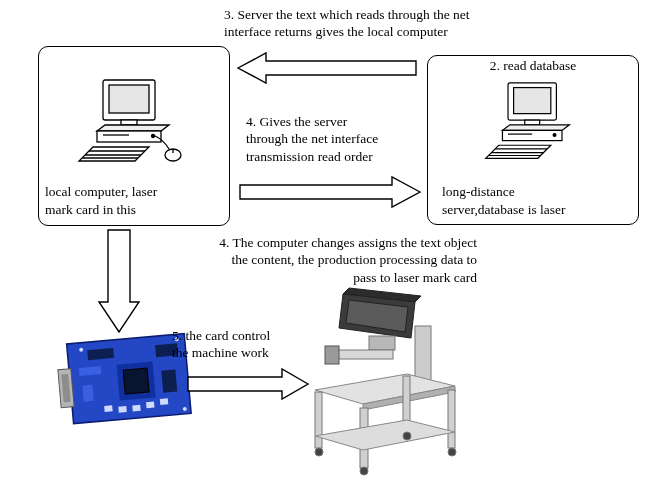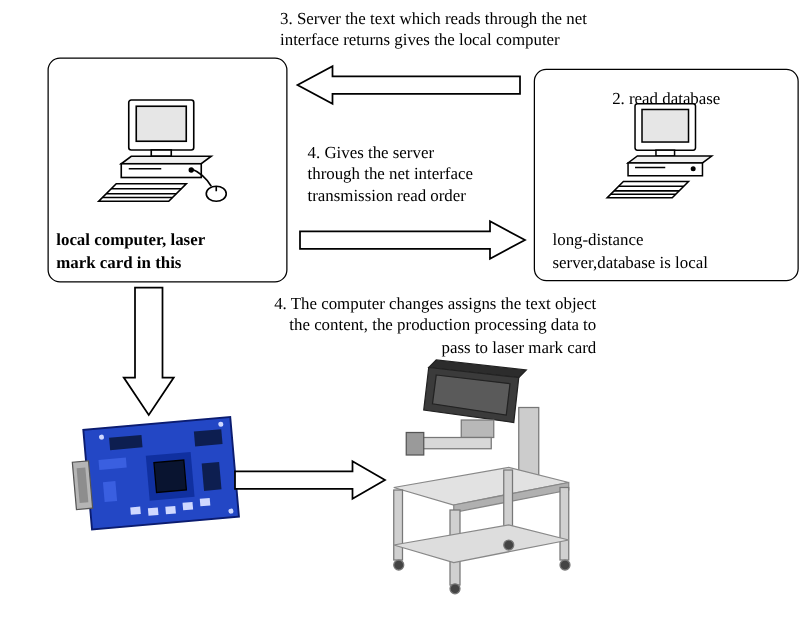--- a/index.html
+++ b/index.html
@@ -17,35 +17,35 @@
     line-height: 1.28;
     white-space: pre-line;
   }
   .node-box {
     border: 1.4px solid #000;
     border-radius: 10px;
     background: #fff;
     box-sizing: border-box;
   }
   .arrow-poly { fill: #ffffff; stroke: #000; stroke-width: 1.4; }
-  .box-title { text-align: center; font-size: 13.5px; margin-top: 15px; }
+  .box-title { text-align: center; font-size: 13.5px; margin-top: 2px; }
 </style>
 </head>
 <body>
 
 <div class="abs" style="left:0;top:0;width:645px;height:406px;">
 
   <div class="abs txt" style="left:224px;top:6px;width:260px;">3. Server the text which reads through the net
 interface returns gives the local computer</div>
 
   <svg class="abs" style="left:236px;top:50px;" width="182" height="36" viewBox="0 0 182 36">
     <polygon class="arrow-poly" points="2,18 30,3 30,11 180,11 180,25 30,25 30,33"></polygon>
   </svg>
 
-  <div class="abs node-box" style="left:38px;top:46px;width:192px;height:180px;font-weight:bold;">
+  <div class="abs node-box" style="left:38px;top:46px;width:192px;height:180px;">
     <svg class="abs" style="left:34px;top:32px;" width="118" height="86" viewBox="0 0 118 86">
       <g stroke="#000" stroke-width="1.3" fill="#fff">
         <rect x="30" y="1" width="52" height="40" rx="2"></rect>
         <rect x="36" y="6" width="40" height="28" fill="#e6e6e6"></rect>
         <rect x="48" y="41" width="16" height="5"></rect>
         <polygon points="24,52 88,52 96,46 32,46" fill="#f0f0f0"></polygon>
         <rect x="24" y="52" width="64" height="11"></rect>
         <line x1="30" y1="56" x2="56" y2="56"></line>
         <circle cx="80" cy="57" r="1.5" fill="#000"></circle>
         <polygon points="6,82 62,82 76,68 20,68"></polygon>
@@ -80,21 +80,21 @@
         <rect x="24" y="52" width="64" height="11"></rect>
         <line x1="30" y1="56" x2="56" y2="56"></line>
         <circle cx="80" cy="57" r="1.5" fill="#000"></circle>
         <polygon points="6,82 62,82 76,68 20,68"></polygon>
         <line x1="16" y1="72" x2="72" y2="72"></line>
         <line x1="12" y1="76" x2="68" y2="76"></line>
         <line x1="9" y1="79" x2="65" y2="79"></line>
       </g>
     </svg>
     <div class="abs txt" style="left:14px;bottom:6px;">long-distance
-server,database is local</div>
+server,database is laser</div>
   </div>
 
   <svg class="abs" style="left:97px;top:228px;" width="44" height="106" viewBox="0 0 44 106">
     <polygon class="arrow-poly" points="11,2 33,2 33,74 42,74 22,104 2,74 11,74"></polygon>
   </svg>
 
   <div class="abs txt" style="left:132px;top:234px;width:345px;text-align:right;">4. The computer changes assigns the text object
 the content, the production processing data to
 pass to laser mark card</div>
 
@@ -114,20 +114,22 @@
       <rect x="58" y="72" width="8" height="6" fill="#cfd8ff"></rect>
       <rect x="72" y="72" width="8" height="6" fill="#cfd8ff"></rect>
       <rect x="86" y="70" width="8" height="6" fill="#cfd8ff"></rect>
       <rect x="100" y="68" width="8" height="6" fill="#cfd8ff"></rect>
       <circle cx="26" cy="12" r="2" fill="#cfd8ff"></circle>
       <circle cx="122" cy="10" r="2" fill="#cfd8ff"></circle>
       <circle cx="124" cy="80" r="2" fill="#cfd8ff"></circle>
     </svg>
   </div>
 
+  <div class="abs txt" style="left:172px;top:327px;width:150px;">5. the card control
+the machine work</div>
 
   <svg class="abs" style="left:186px;top:366px;" width="124" height="36" viewBox="0 0 124 36">
     <polygon class="arrow-poly" points="122,18 96,3 96,11 2,11 2,25 96,25 96,33"></polygon>
   </svg>
 
   <div class="abs" style="left:303px;top:286px;width:180px;height:190px;">
     <svg width="180" height="190" viewBox="0 0 180 190">
       <g stroke="#777" stroke-width="1">
 
         <rect x="112" y="40" width="16" height="70" fill="#cccccc"></rect>

